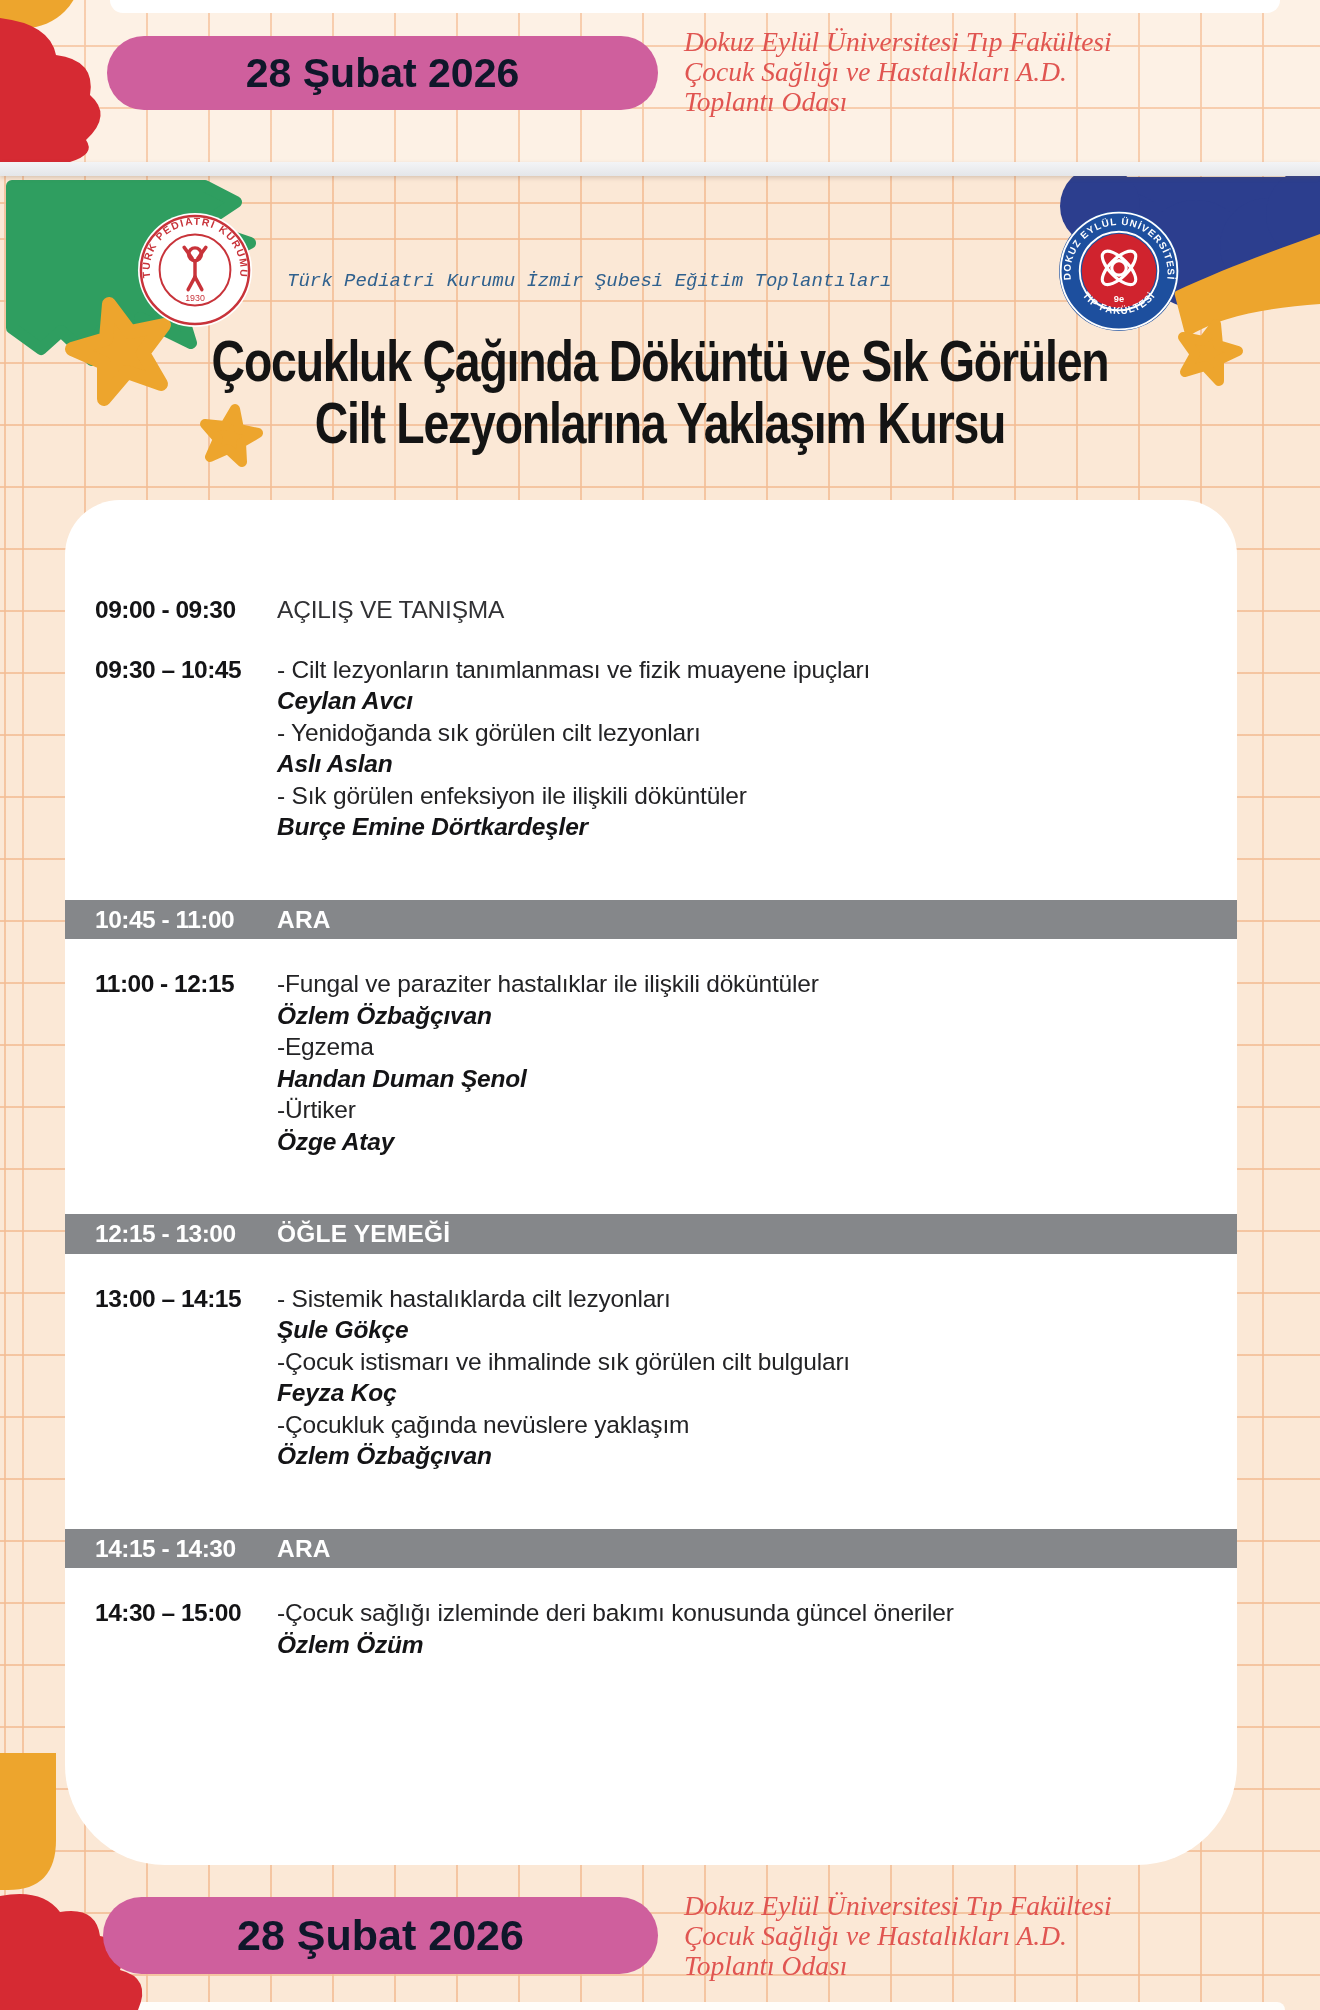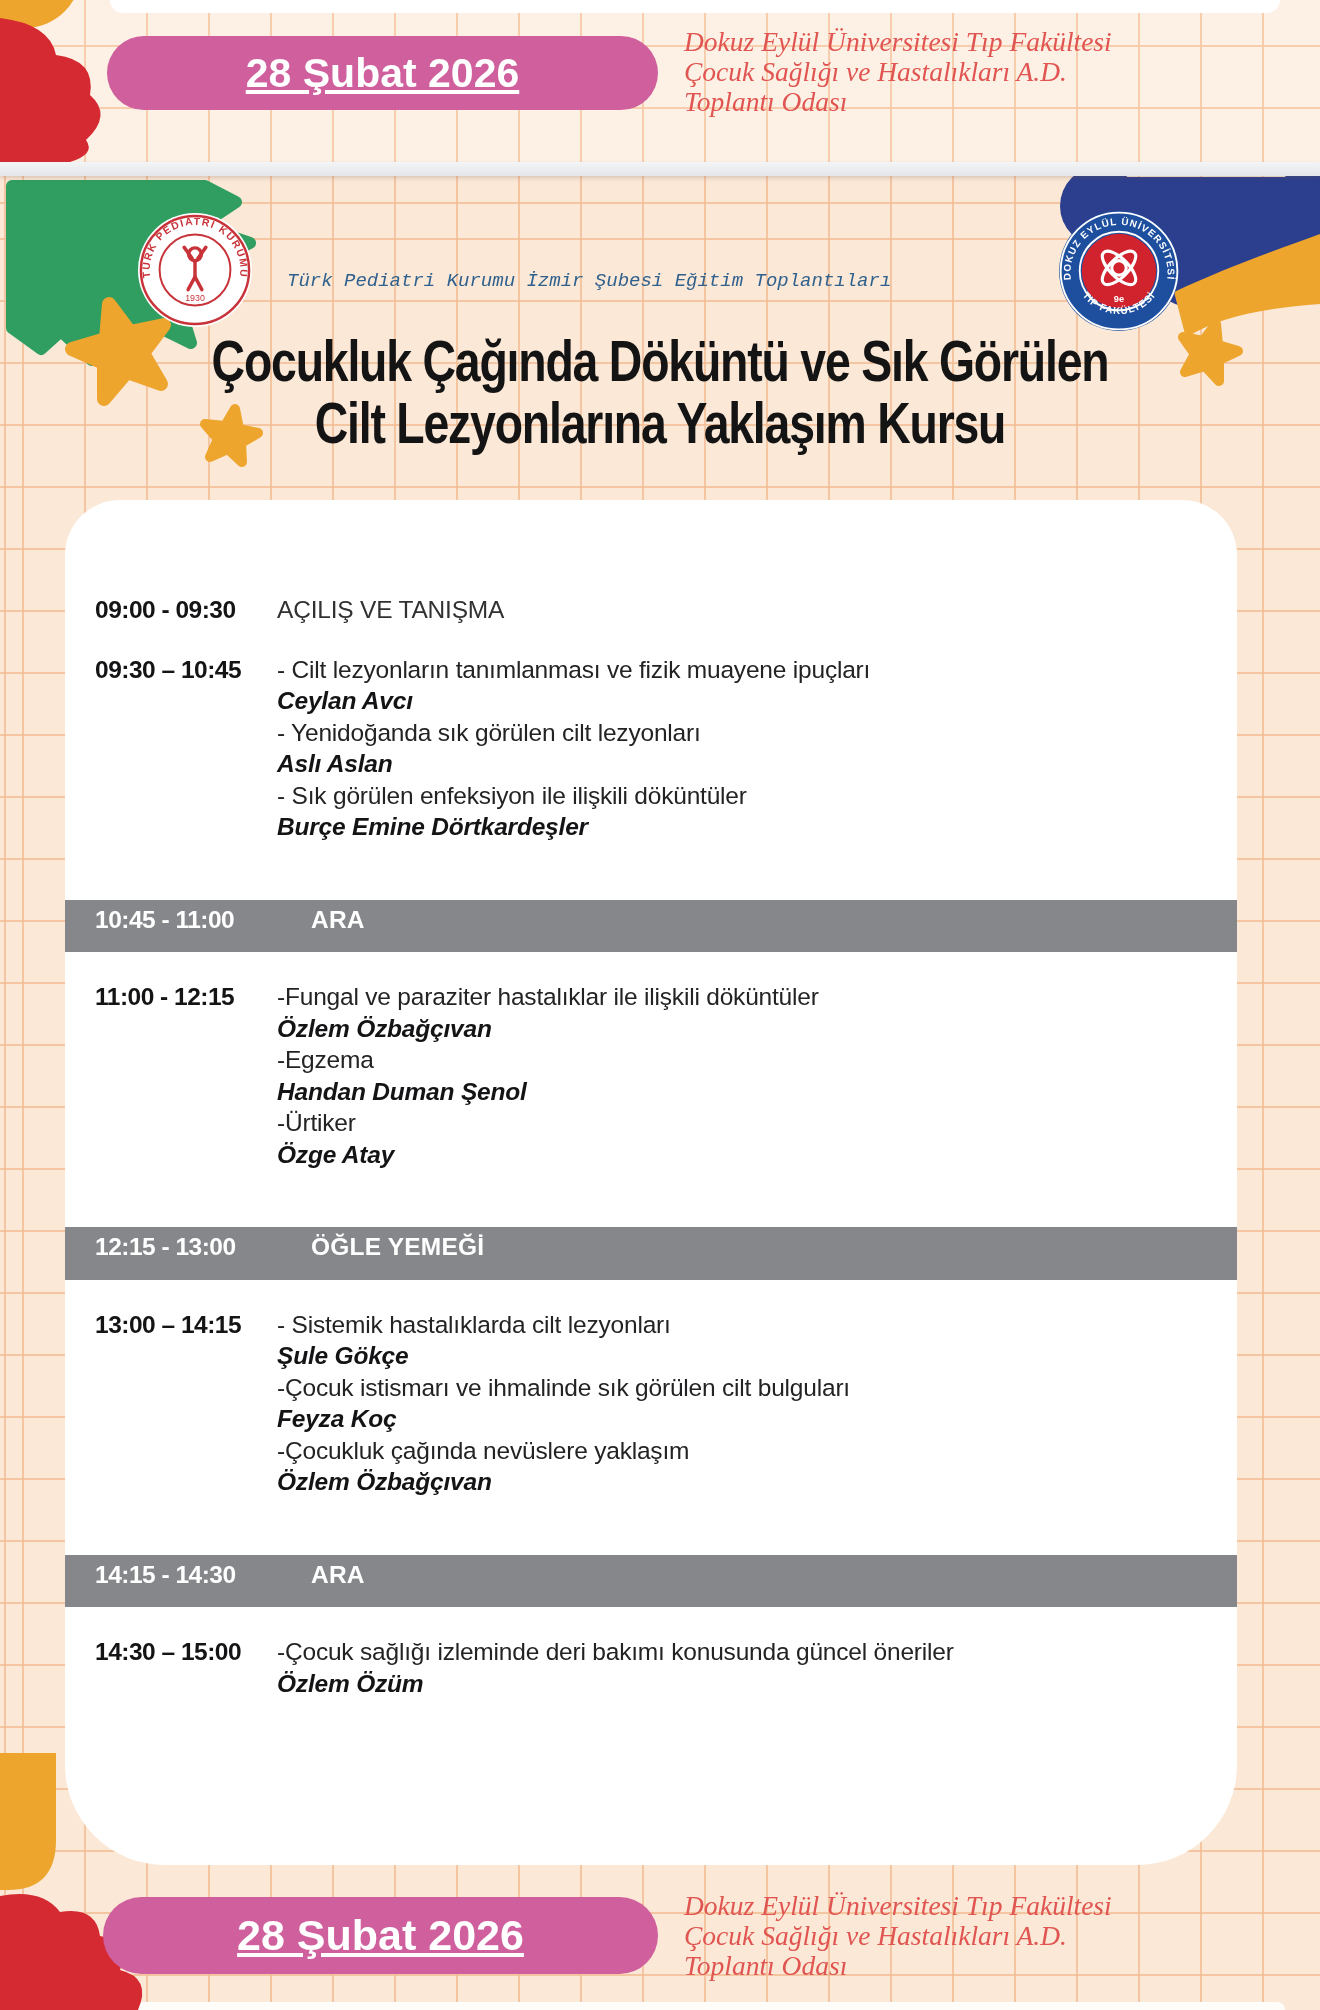--- a/index.html
+++ b/index.html
@@ -28,21 +28,21 @@
     border-radius:0 0 14px 14px;}
   .bottom-strip{position:absolute;left:115px;top:2002px;width:1170px;height:8px;background:#fffdfa;
     border-radius:8px 8px 0 0;}
 
   .divider{position:absolute;left:0;top:162px;width:1320px;height:14px;
     background:linear-gradient(#f3f4f6,#e4e6e9);box-shadow:0 2px 4px rgba(120,90,70,.25);}
 
   .deco{position:absolute;left:0;top:0;width:1320px;height:2010px;pointer-events:none;}
 
   .date-pill{position:absolute;display:flex;align-items:center;justify-content:center;
-    background:var(--pink);color:#ffffff;font-weight:700;text-decoration:underline;}
+    background:var(--pink);color:#0f172a;font-weight:700;}
   .date-pill.top{left:107px;top:36px;width:551px;height:74px;border-radius:37px;font-size:41px;}
   .date-pill.bottom{left:103px;top:1897px;width:555px;height:77px;border-radius:39px;font-size:43px;}
 
   .venue{position:absolute;left:684px;width:600px;color:var(--coral);
     font-family:Liberation Serif, serif;font-style:italic;font-size:27.5px;line-height:30.2px;font-weight:500;}
   .venue.top{top:27px;}
   .venue.bottom{top:1891px;}
 
   .logo{position:absolute;}
   .logo.tpk{left:136px;top:211px;width:118px;height:118px;}
@@ -53,21 +53,21 @@
 
   .course-title{position:absolute;left:0;top:330px;width:1320px;text-align:center;
     color:#141414;font-weight:700;font-size:58px;line-height:62px;letter-spacing:-1.5px;
     transform:scaleX(.8);}
 
   .panel{position:absolute;left:65px;top:500px;width:1172px;height:1365px;background:var(--panel);
     border-radius:55px 55px 100px 100px;}
   .schedule{display:flex;flex-direction:column;padding-top:94px;}
   .row{display:flex;align-items:flex-start;padding-left:30px;}
   .row.session{margin-bottom:28px;justify-content:space-between;}
-  .row.break{background:var(--break-bar);margin:29px 0;padding-top:4px;padding-bottom:17px;gap:34px;}
+  .row.break{background:var(--break-bar);margin:29px 0;padding-top:4px;padding-bottom:4px;}
   .time{width:182px;flex:none;font-weight:700;font-size:24.5px;line-height:31.5px;
     letter-spacing:-.5px;color:#141416;}
   .content{flex:1;padding-right:20px;}
   .line{font-size:24.5px;line-height:31.5px;color:var(--ink);letter-spacing:-.2px;}
   .line.speaker{font-weight:700;font-style:italic;color:#141416;}
   .line.plain{color:#313134;}
   .row.break .time,.row.break .line{color:#fff;}
   .line.break-label{font-weight:700;letter-spacing:.2px;}
 </style>
 </head>

